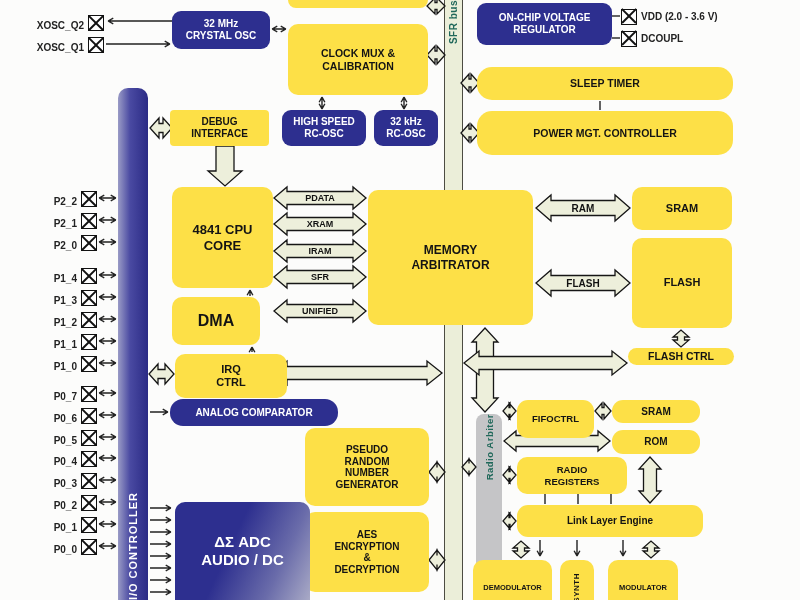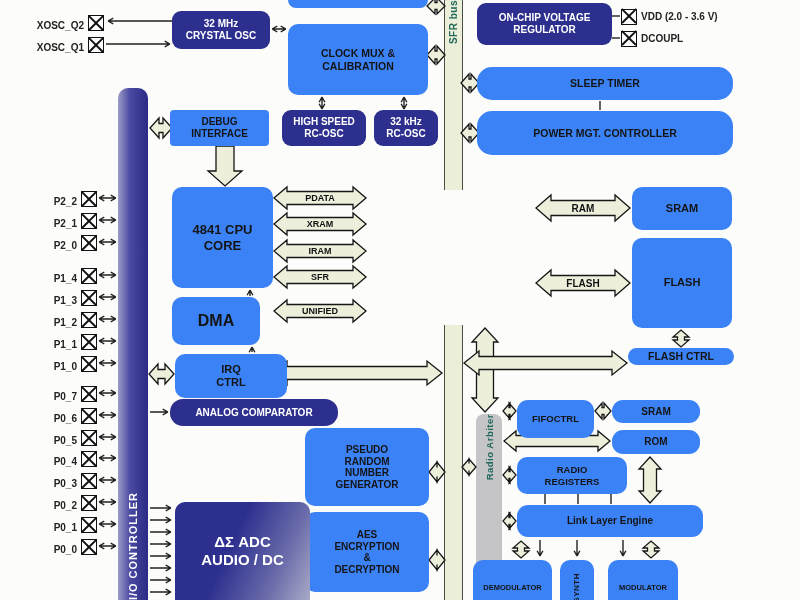--- a/index.html
+++ b/index.html
@@ -1,21 +1,21 @@
 <!DOCTYPE html>
 <html><head>
 <meta charset="utf-8">
 <style>
   html,body{margin:0;padding:0;background:#fff;}
   #diagram{position:relative;width:800px;height:600px;overflow:hidden;background:#fcfcfb;
            font-family:"Liberation Sans",sans-serif;}
   #wires{position:absolute;left:0;top:0;z-index:3;pointer-events:none;}
   .box{position:absolute;display:flex;align-items:center;justify-content:center;text-align:center;
        font-weight:bold;white-space:pre-line;line-height:1.2;z-index:4;box-sizing:border-box;}
-  .gray{background:#3b82f6;color:#141414;border-radius:10px;}
+  .gray{background:#fde047;color:#141414;border-radius:10px;}
   .blue{background:#2d2f8f;color:#ffffff;border-radius:9px;}
   .adcgrad{background:linear-gradient(115deg,#2d2f8f 42%,#6a6caa 75%,#a9aac6 100%);
            color:#fff;border-radius:10px 10px 0 0;}
   .bar{position:absolute;z-index:2;box-sizing:border-box;display:flex;flex-direction:column;align-items:center;}
   .busbar{background:#ebeed9;border-left:1.6px solid #4c4c42;border-right:1.6px solid #4c4c42;}
   .iobar{background:linear-gradient(to right,#9a9bc6 0%,#4a4aa2 40%,#2b2b85 100%);
          border-radius:10px 10px 0 0;justify-content:flex-end;}
   .radiobar{background:#c5c5c7;border-radius:8px 8px 0 0;}
   .vtext{writing-mode:vertical-rl;transform:rotate(180deg);font-weight:bold;letter-spacing:1px;}
   .io-label{color:#fff;font-size:11px;padding-bottom:12px;}
@@ -132,20 +132,22 @@
   <div class="box gray" style="left:477px;top:67px;width:256px;height:33px;font-size:10.5px;border-radius:15px">SLEEP TIMER</div>
   <div class="box gray" style="left:477px;top:111px;width:256px;height:44px;font-size:10.5px;border-radius:15px">POWER MGT. CONTROLLER</div>
   <div class="box gray" style="left:170px;top:110px;width:99px;height:36px;font-size:10px;border-radius:4px">DEBUG
 INTERFACE</div>
   <div class="box blue" style="left:282px;top:110px;width:84px;height:36px;font-size:10px">HIGH SPEED
 RC-OSC</div>
   <div class="box blue" style="left:374px;top:110px;width:64px;height:36px;font-size:10px">32 kHz
 RC-OSC</div>
   <div class="box gray" style="left:172px;top:187px;width:101px;height:101px;font-size:13px">4841 CPU
 CORE</div>
+  <div class="box gray" style="left:368px;top:190px;width:165px;height:135px;font-size:12px">MEMORY
+ARBITRATOR</div>
   <div class="box gray" style="left:632px;top:187px;width:100px;height:43px;font-size:11px">SRAM</div>
   <div class="box gray" style="left:632px;top:238px;width:100px;height:90px;font-size:11px">FLASH</div>
   <div class="box gray" style="left:172px;top:297px;width:88px;height:48px;font-size:16px">DMA</div>
   <div class="box gray" style="left:175px;top:354px;width:112px;height:44px;font-size:11px">IRQ
 CTRL</div>
   <div class="box blue" style="left:170px;top:399px;width:168px;height:27px;font-size:10px;border-radius:13px">ANALOG COMPARATOR</div>
   <div class="box gray" style="left:628px;top:348px;width:106px;height:17px;font-size:10.5px;border-radius:13px">FLASH CTRL</div>
   <div class="box gray" style="left:517px;top:400px;width:77px;height:38px;font-size:9.5px;border-radius:11px">FIFOCTRL</div>
   <div class="box gray" style="left:612px;top:400px;width:88px;height:23px;font-size:10px;border-radius:11px">SRAM</div>
   <div class="box gray" style="left:612px;top:430px;width:88px;height:24px;font-size:10px;border-radius:11px">ROM</div>

